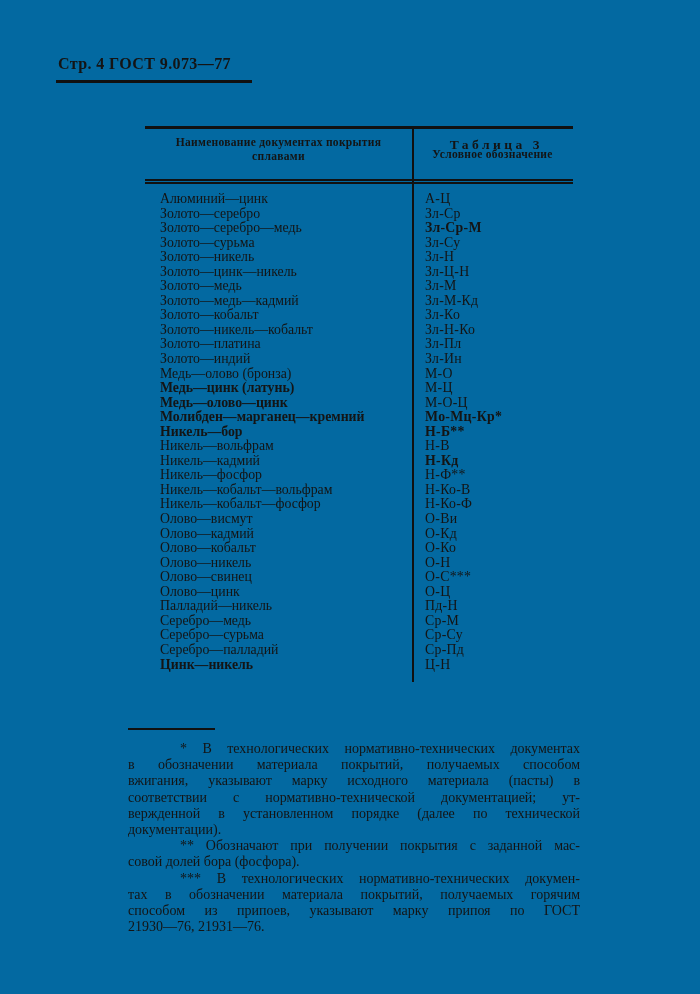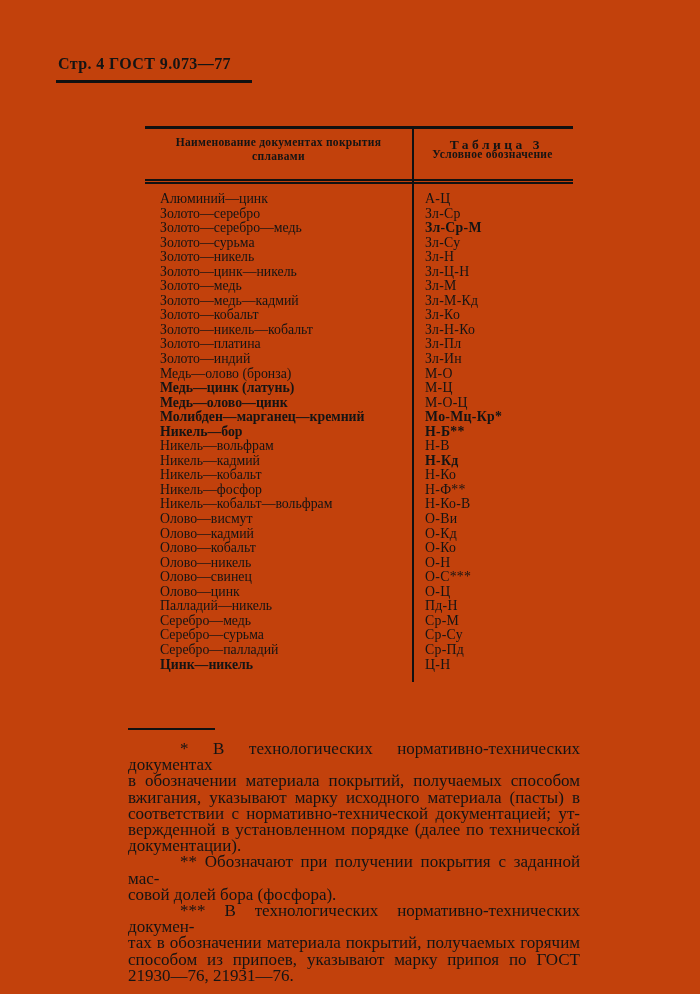--- a/index.html
+++ b/index.html
@@ -1,18 +1,18 @@
 <!DOCTYPE html>
 <html><head>
 <meta charset="utf-8">
 <style>
   html,body { margin:0; padding:0; background:#e8e8e8; }
   .page {
     position:relative; width:700px; height:994px; margin:0 auto;
-    background:#c2410c; color:#141414; overflow:hidden;
+    background:#0369a1; color:#141414; overflow:hidden;
     font-family:"Liberation Serif", serif;
   }
   .doc-header {
     position:absolute; left:58px; top:55px;
     font-weight:700; font-size:16px; letter-spacing:0.4px; white-space:nowrap;
   }
   .header-rule {
     position:absolute; left:56px; top:80px; width:196px; height:3px; background:#111;
   }
   .table-caption {
@@ -39,21 +39,21 @@
     text-align:center;
   }
   .t-body { padding-top:8px; }
   .t-row { display:flex; line-height:14.55px; font-size:13.8px; }
   .t-cell-name { width:267px; box-sizing:border-box; padding-left:15px; white-space:nowrap; }
   .t-cell-code { padding-left:13px; white-space:nowrap; letter-spacing:0.3px; }
   .b { font-weight:700; }
   .fn-rule { position:absolute; left:128px; top:728px; width:87px; height:2px; background:#111; }
   .footnotes {
     position:absolute; left:128px; top:741px; width:452px;
-    font-size:17px; line-height:16.2px;
+    font-size:14px; line-height:16.2px;
   }
   .fn-line { text-align:justify; text-align-last:justify; }
   .fn-line.first { text-indent:52px; }
   .fn-line.last { text-align-last:left; }
 </style>
 </head>
 <body>
 
 <div class="page">
   <div class="doc-header">Стр. 4 ГОСТ 9.073—77</div>
@@ -139,30 +139,30 @@
         </div>
         <div class="t-row">
           <div class="t-cell-name">Никель—вольфрам</div>
           <div class="t-cell-code">Н-В</div>
         </div>
         <div class="t-row">
           <div class="t-cell-name">Никель—кадмий</div>
           <div class="t-cell-code b">Н-Кд</div>
         </div>
         <div class="t-row">
-          <div class="t-cell-name">Никель—кобальт</div>
-          <div class="t-cell-code">Н-Ко</div>
-        </div>
-        <div class="t-row">
           <div class="t-cell-name">Никель—фосфор</div>
           <div class="t-cell-code">Н-Ф**</div>
         </div>
         <div class="t-row">
           <div class="t-cell-name">Никель—кобальт—вольфрам</div>
           <div class="t-cell-code">Н-Ко-В</div>
+        </div>
+        <div class="t-row">
+          <div class="t-cell-name">Никель—кобальт—фосфор</div>
+          <div class="t-cell-code">Н-Ко-Ф</div>
         </div>
         <div class="t-row">
           <div class="t-cell-name">Олово—висмут</div>
           <div class="t-cell-code">О-Ви</div>
         </div>
         <div class="t-row">
           <div class="t-cell-name">Олово—кадмий</div>
           <div class="t-cell-code">О-Кд</div>
         </div>
         <div class="t-row">

